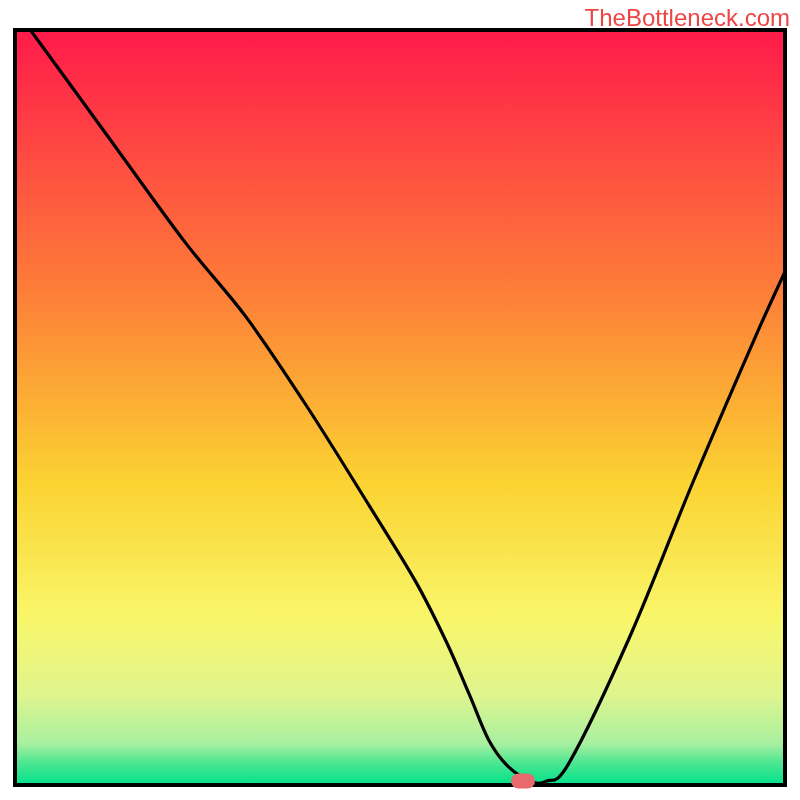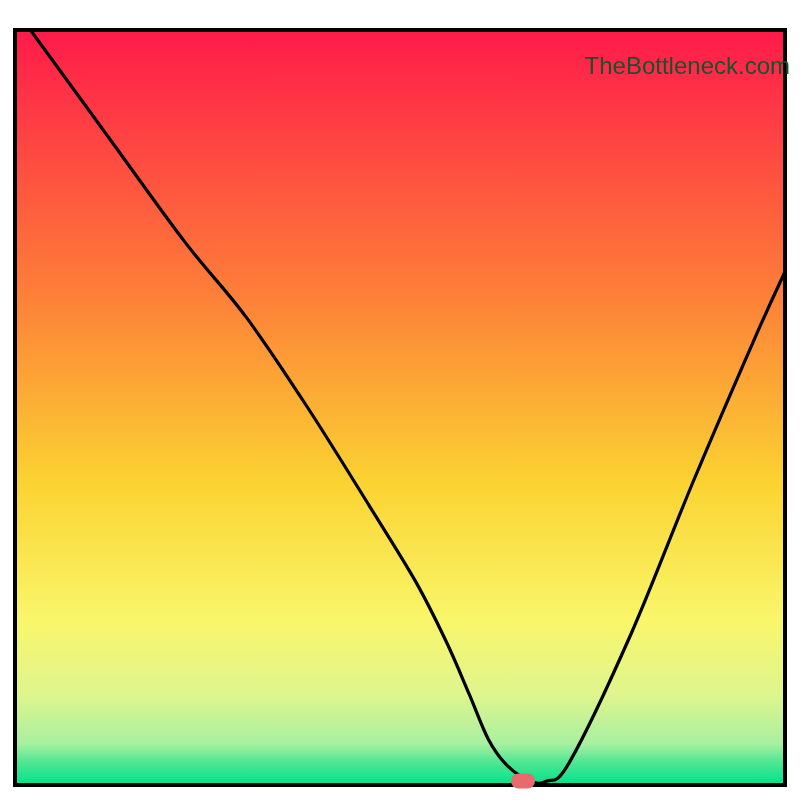--- a/index.html
+++ b/index.html
@@ -15,23 +15,22 @@
     width: 800px;
     height: 800px;
   }
   .watermark {
     position: absolute;
     top: 4px;
     right: 10px;
     font-family: Arial, Helvetica, sans-serif;
     font-size: 24px;
     font-weight: 500;
-    color: #14532d;
+    color: #ef4444;
     z-index: 10;
-    margin-top: 48px;
   }
   svg.plot {
     position: absolute;
     top: 0;
     left: 0;
   }
   .marker {
     position: absolute;
     width: 24px;
     height: 15px;

